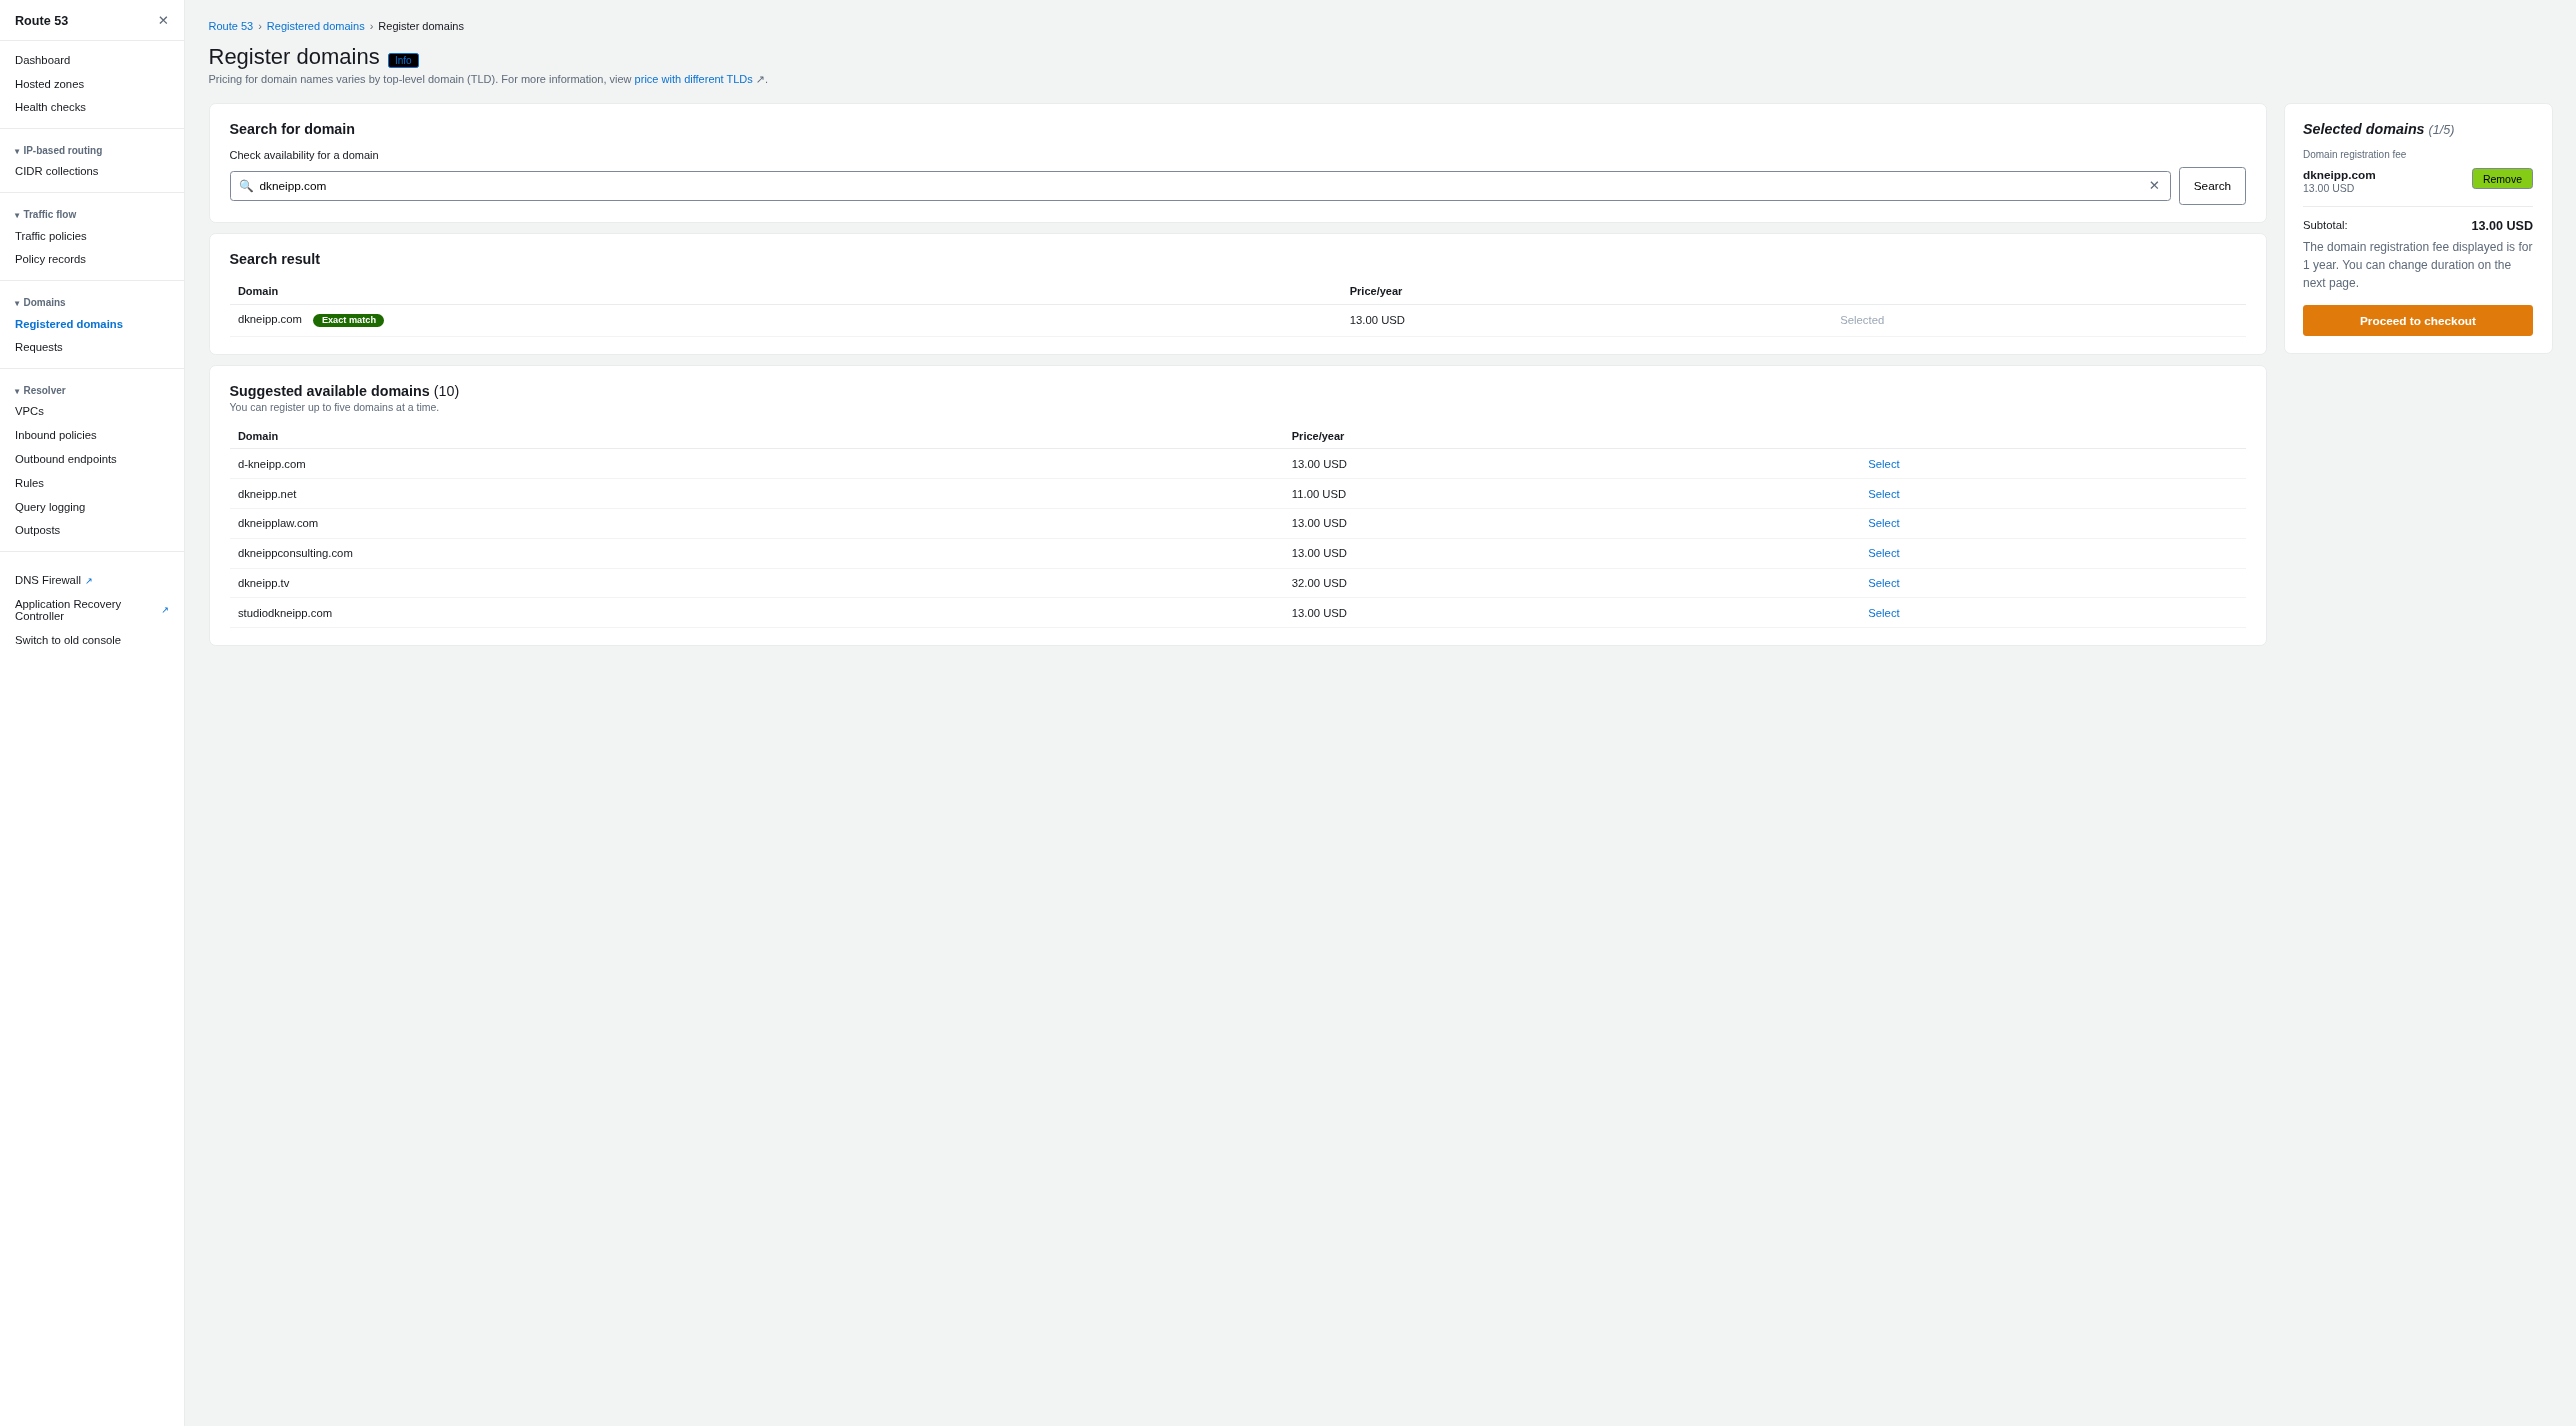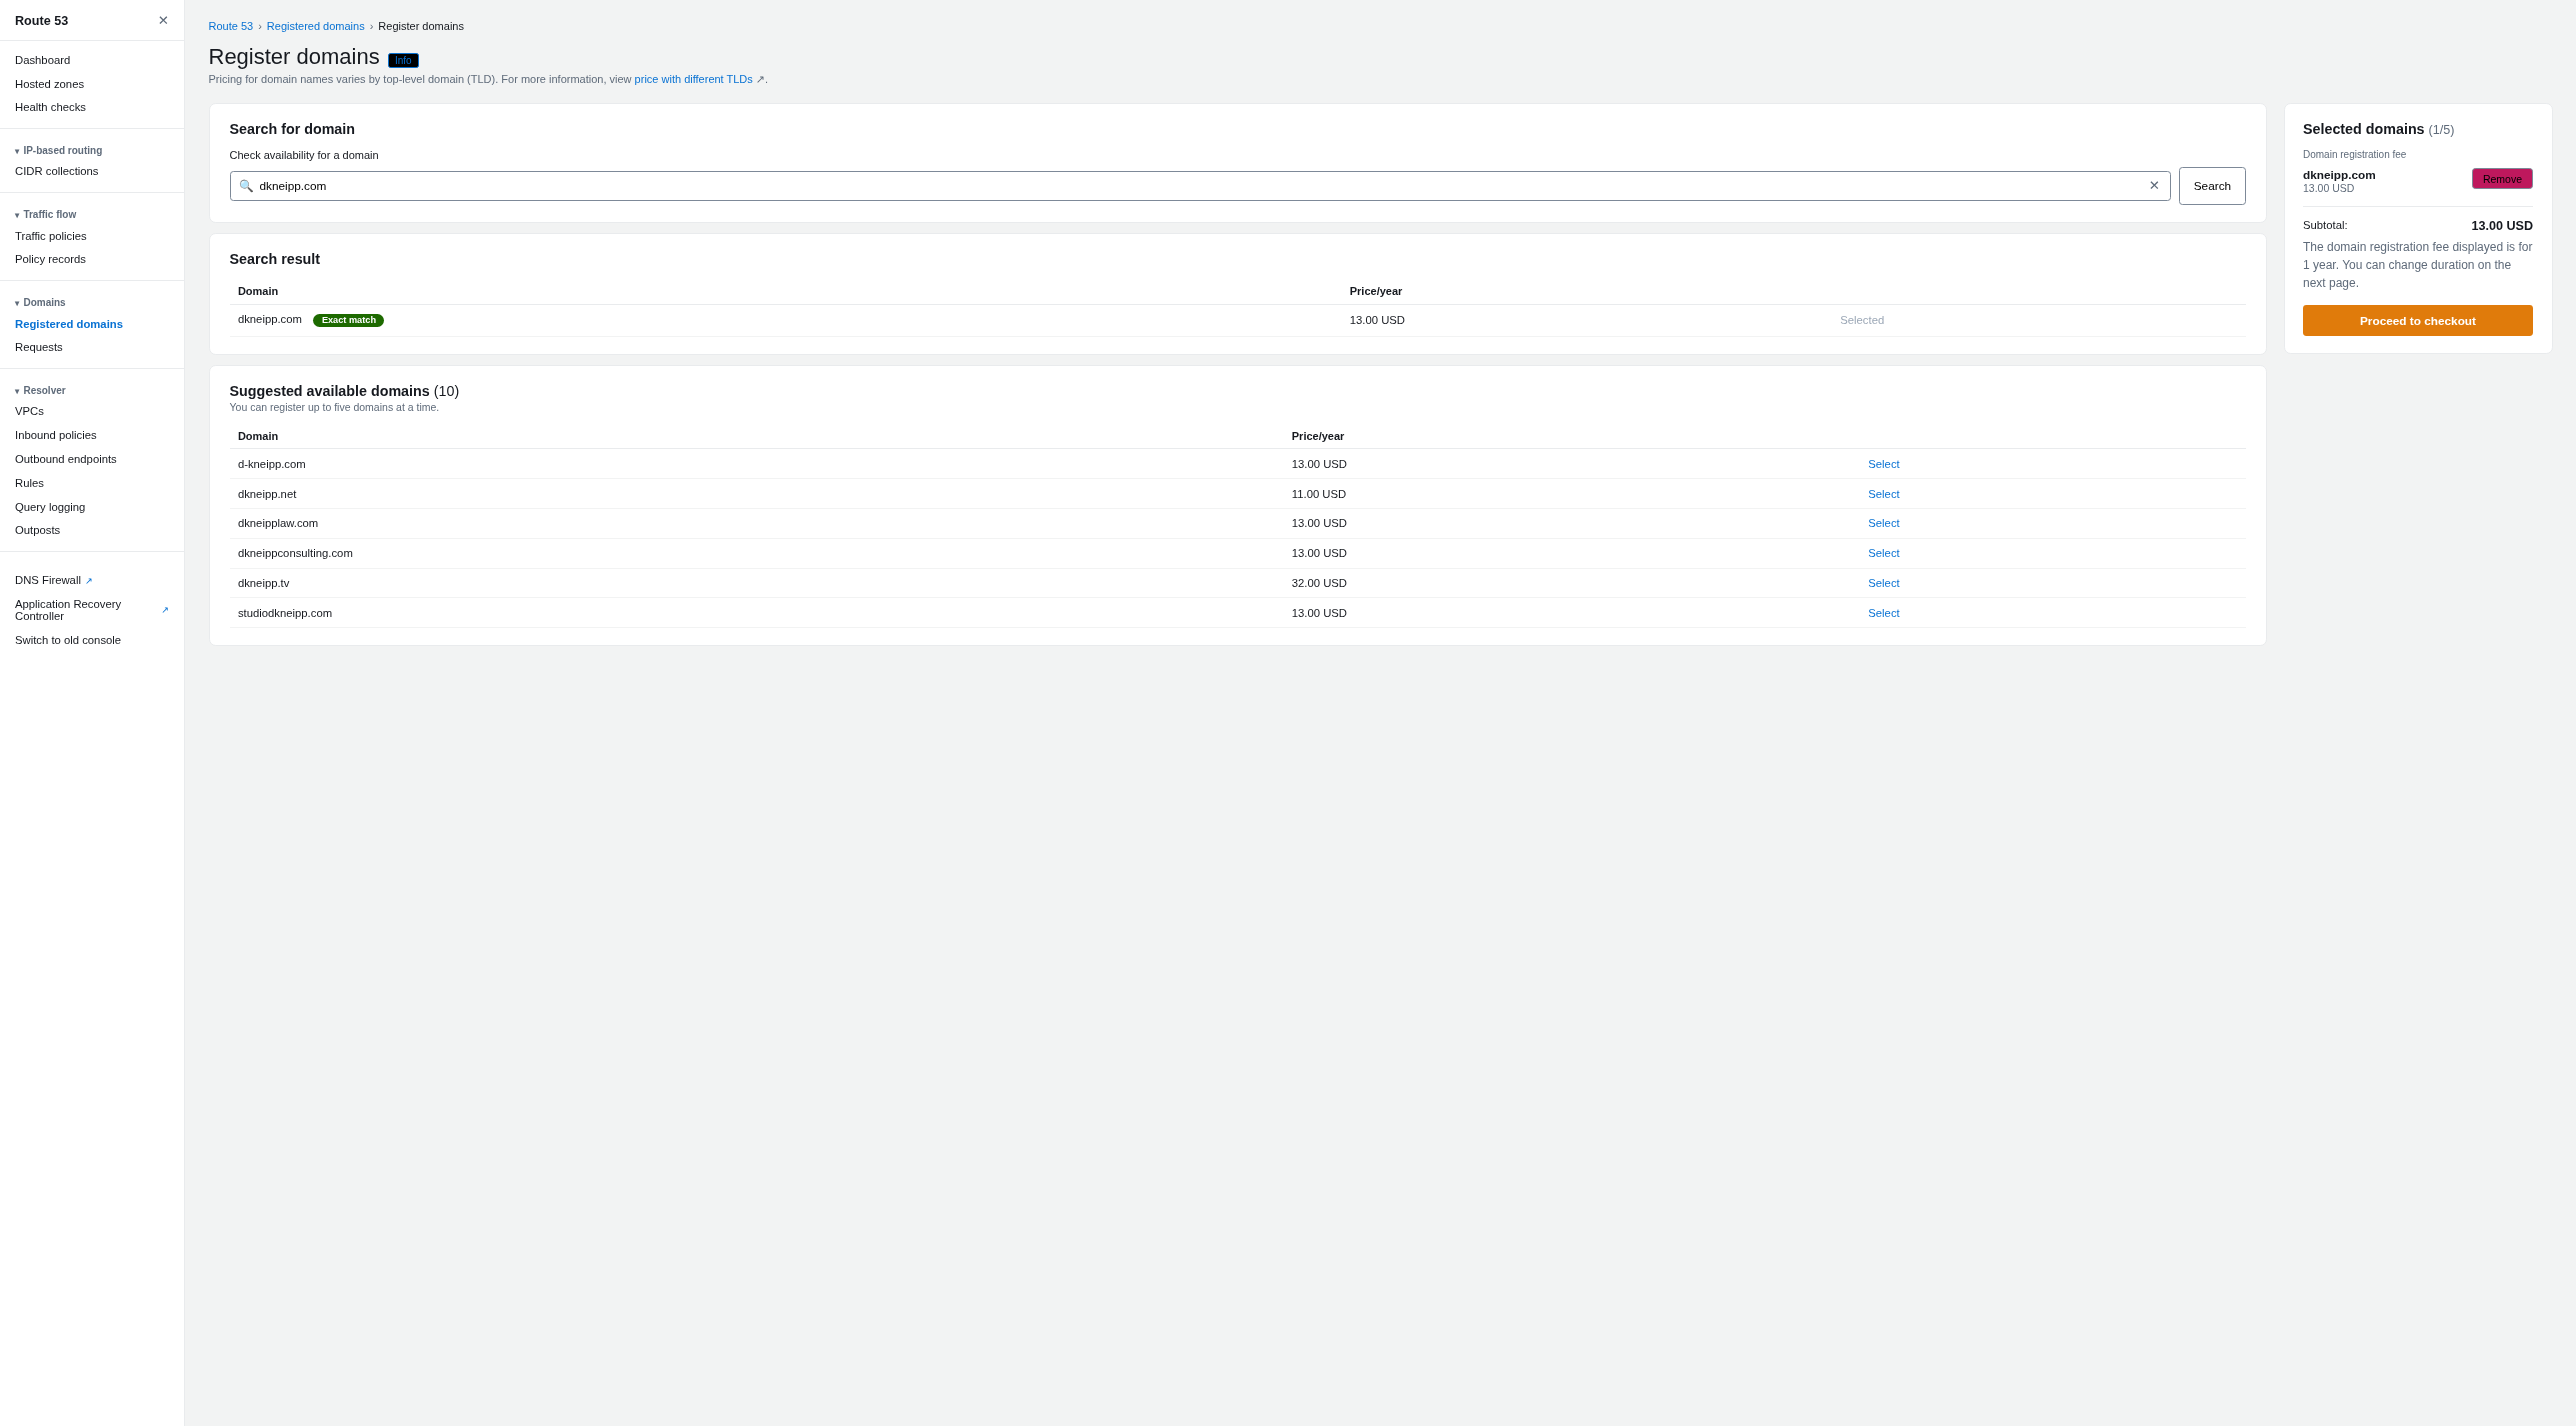--- a/index.html
+++ b/index.html
@@ -185,27 +185,27 @@
 
     
     .right-panel {
       width: 269px;
       min-width: 269px;
       background: #fff;
       border: 0.8px solid #e9ebed;
       border-radius: 6.7px;
       padding: 17px 18.5px;
     }
-    .panel-title { font-size: 14.3px; font-weight: 600; margin-bottom: 11.8px; }
+    .panel-title { font-size: 14.3px; font-weight: 600; margin-bottom: 11.8px; font-style: italic; }
     .panel-subtitle { font-size: 10px; color: #5f6b7a; margin-bottom: 8.4px; }
     .domain-entry { display: flex; justify-content: space-between; align-items: flex-start; margin-bottom: 8.4px; }
     .domain-name { font-size: 11.8px; font-weight: 700; }
     .domain-price { font-size: 10.5px; color: #5f6b7a; }
     .remove-btn {
-      background: #be185d;
+      background: #84cc16;
       border: 0.8px solid #7d8998;
       border-radius: 3.4px;
       padding: 3.4px 10px;
       font-size: 10.5px;
       cursor: pointer;
       white-space: nowrap;
     }
     .panel-divider { height: 0.8px; background: #e9ebed; margin: 11.8px 0; }
     .subtotal-row { display: flex; justify-content: space-between; margin-bottom: 5px; }
     .subtotal-label { font-size: 11.3px; }

